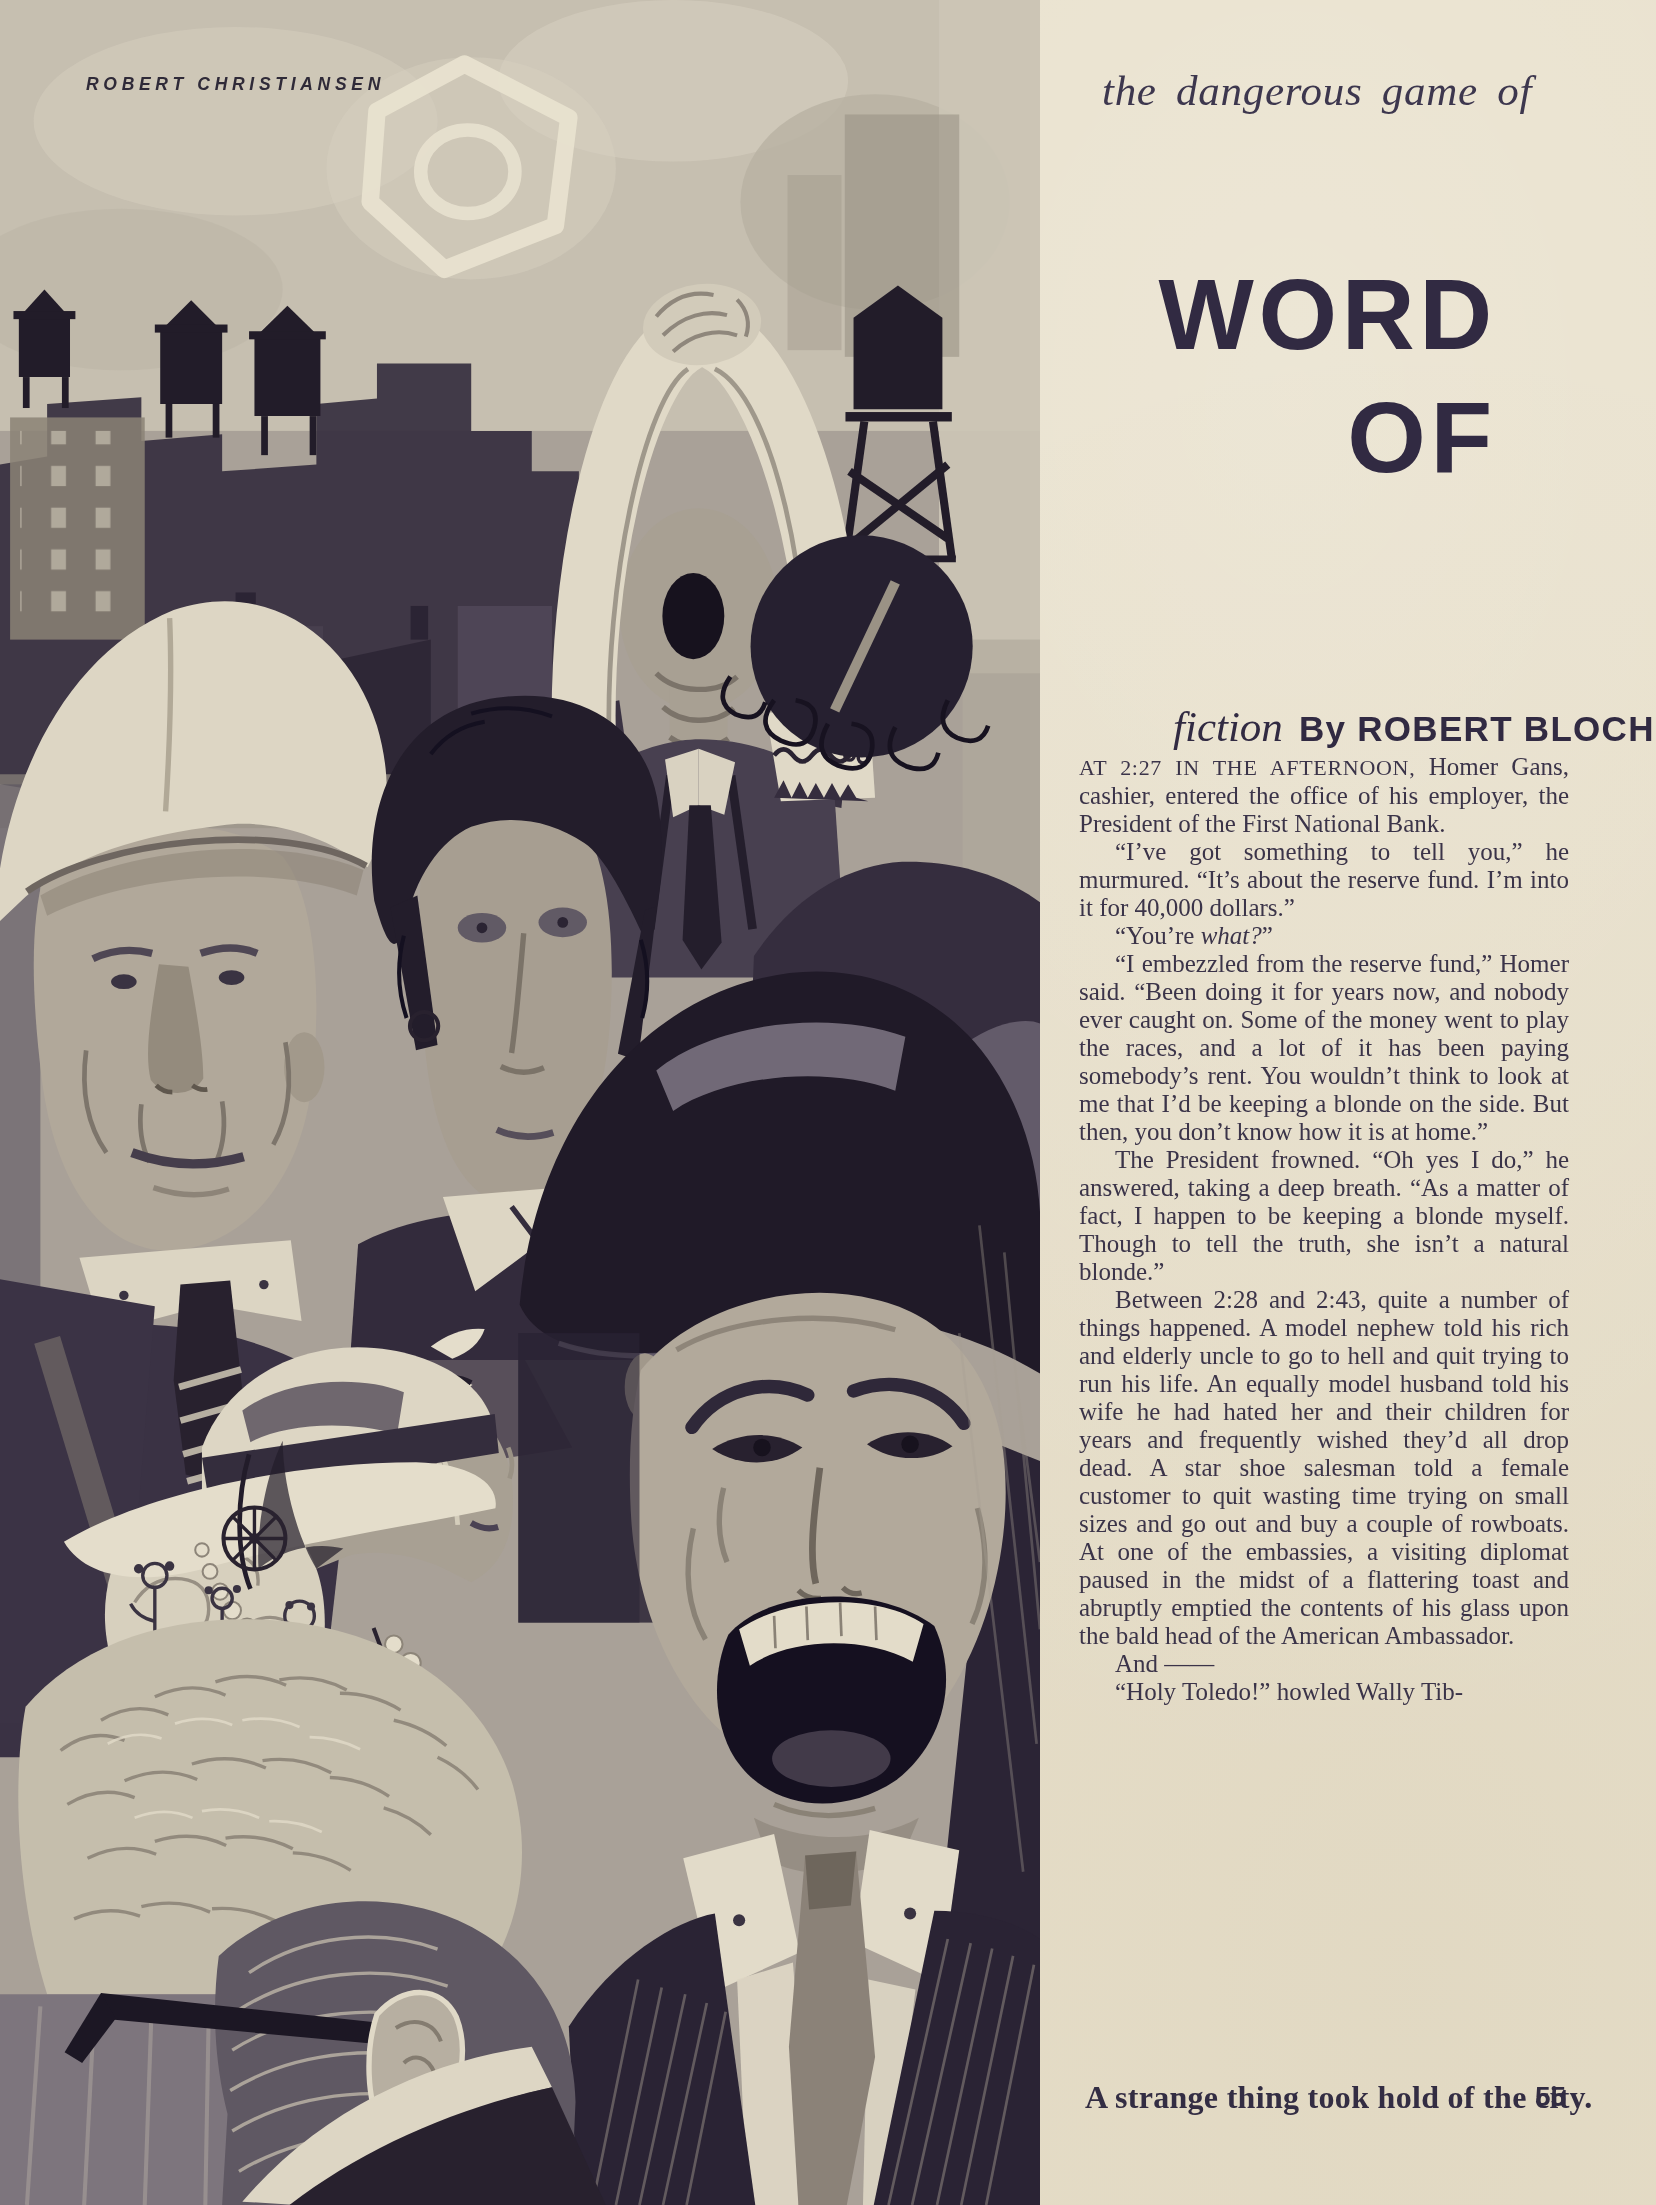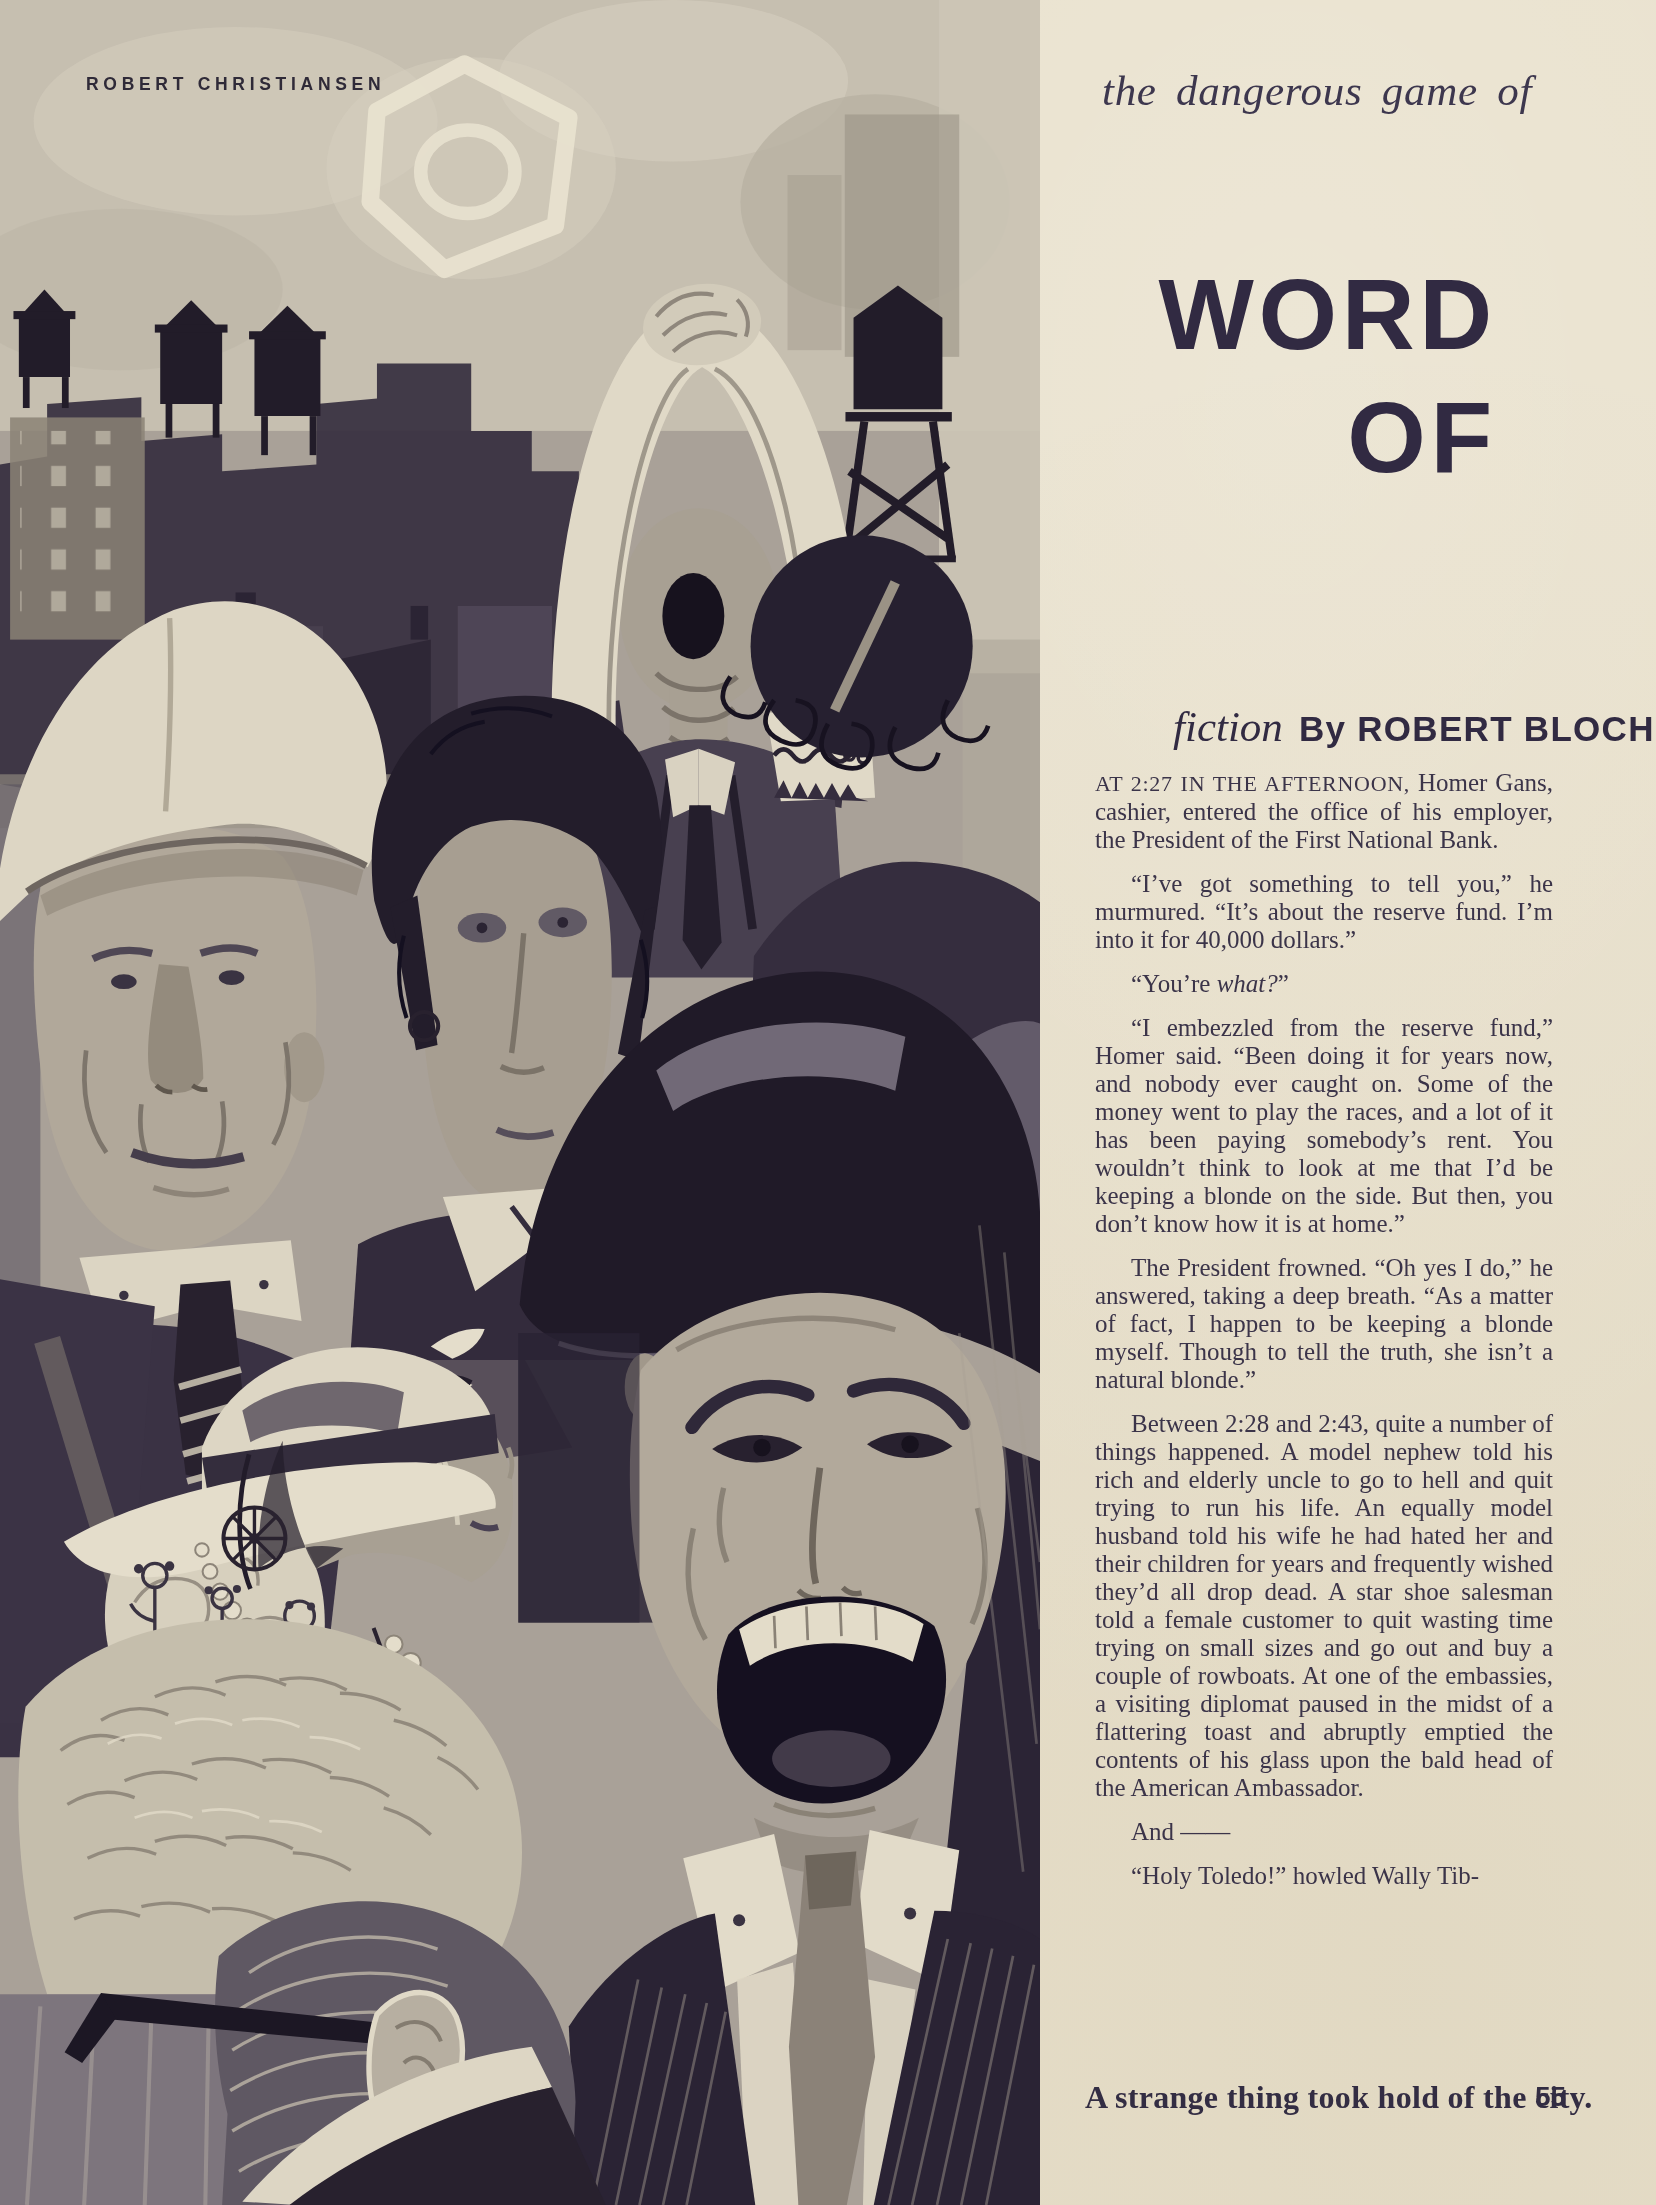--- a/index.html
+++ b/index.html
@@ -15,21 +15,21 @@
       radial-gradient(ellipse at 78% 18%, rgba(255,255,255,.20), rgba(255,255,255,0) 55%),
       radial-gradient(ellipse at 85% 90%, rgba(120,100,60,.06), rgba(120,100,60,0) 60%),
       var(--paper);
     font-family:"Liberation Serif", serif;
   }
   .artwork{position:absolute;left:0;top:0;width:1040px;height:2205px;}
   .artwork svg{display:block;width:100%;height:100%;}
   .credit{
     position:absolute;left:86px;top:74px;
     font-family:"Liberation Sans", sans-serif;
-    font-size:17.5px;font-weight:600;letter-spacing:4.7px;color:#2f2a38;
+    font-size:17.5px;font-weight:600;letter-spacing:4.7px;color:#2f2a38;font-style:italic;
   }
   .kicker{
     position:absolute;left:1075px;top:57px;width:525px;
     font-style:italic;font-size:43px;line-height:68px;
     color:var(--ink-kicker);letter-spacing:0.7px;word-spacing:8px;margin-left:27px;
   }
   .title-block{
     position:absolute;left:1010px;right:159px;top:253px;text-align:right;
     font-family:"Liberation Sans", sans-serif;font-weight:700;
     color:var(--ink-title);
@@ -37,21 +37,21 @@
   .title-line{font-size:101px;line-height:123px;letter-spacing:4.7px;}
   .byline-row{
     position:absolute;left:1173px;top:702px;display:flex;align-items:baseline;gap:16px;
   }
   .genre{font-style:italic;font-size:43px;color:var(--ink-title);}
   .author{font-family:"Liberation Sans", sans-serif;font-weight:700;font-size:35px;letter-spacing:1.3px;color:var(--ink-title);}
   .story{
     position:absolute;left:1079px;top:753px;width:490px;
     font-size:25px;line-height:28px;text-align:justify;color:var(--ink-body);
   }
-  .story p{margin:16px;text-indent:36px;}
+  .story p{margin:0;text-indent:36px;}
   .story p.first{text-indent:0;}
   .lead-caps{text-transform:uppercase;font-size:22px;letter-spacing:0.7px;}
   .it{font-style:italic;}
   .footer-caption{
     position:absolute;left:1085px;top:2079px;
     font-weight:700;font-size:32px;color:#332d43;letter-spacing:0.3px;
   }
   .page-number{
     position:absolute;left:1535px;top:2081px;
     font-family:"Liberation Sans", sans-serif;font-weight:700;font-size:28px;color:#332d43;

